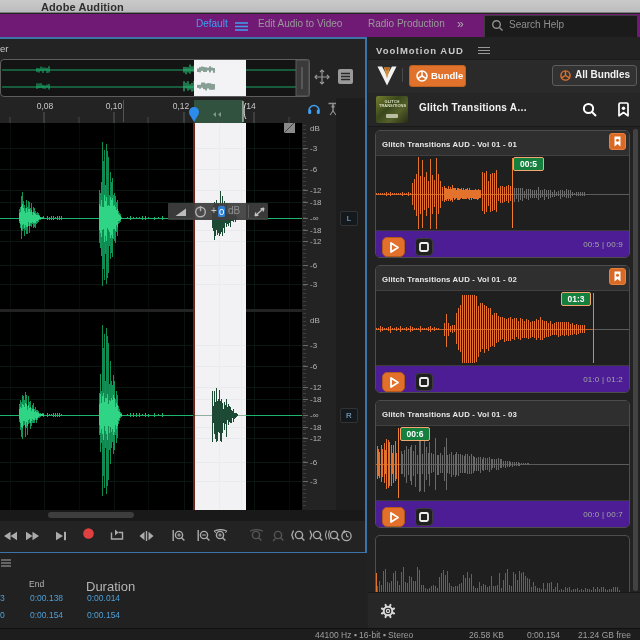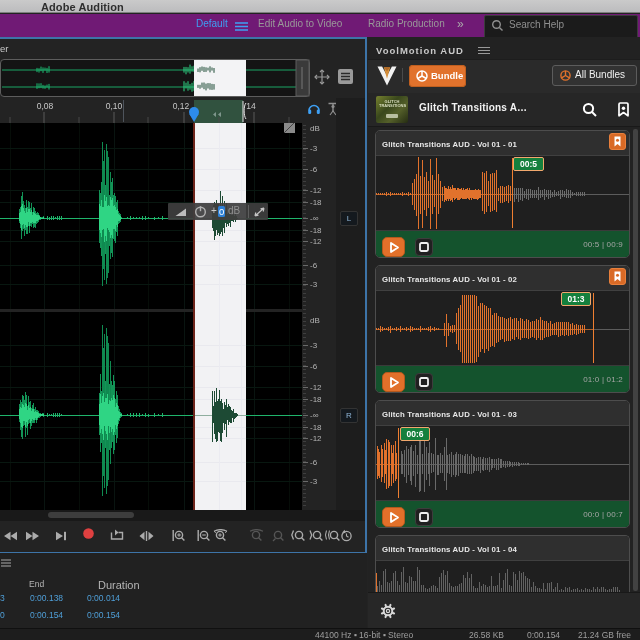--- a/index.html
+++ b/index.html
@@ -1,19 +1,19 @@
 <!DOCTYPE html>
 <html><head><meta charset="utf-8"><style>
 *{margin:0;padding:0;box-sizing:border-box}
 html,body{width:640px;height:640px;overflow:hidden;background:#232323;font-family:"Liberation Sans",sans-serif;-webkit-font-smoothing:antialiased}
 .a{position:absolute}
 .card{position:absolute;left:375px;width:255px;height:128px;background:#1f1f1f;border:1px solid #4d4d4d;border-radius:5px;overflow:hidden}
 .chead{position:absolute;left:0;top:0;width:100%;height:25px;background:#2f2f2f;border-bottom:1px solid #404040;color:#e8e8e8;font-size:7.8px;font-weight:bold}
 .chead>span{position:absolute;left:6px;top:9px;letter-spacing:.15px}
-.cfoot{position:absolute;left:0;top:99px;width:100%;height:29px;background:#14532d;border-top:1px solid #3a3a3a}
+.cfoot{position:absolute;left:0;top:99px;width:100%;height:29px;background:#4c1d95;border-top:1px solid #3a3a3a}
 .playbtn{position:absolute;left:6px;top:6px;width:23px;height:20px;background:#e2702a;border-radius:5px;border:1px solid #b3581d}
 .stopbtn{position:absolute;left:39px;top:7px;width:18px;height:18px;background:#202020;border-radius:4px;border:1px solid #3d3d3d}
 .ctime{position:absolute;right:6px;top:9px;color:#a6a6a6;font-size:8px;letter-spacing:.2px}
 .badge{position:absolute;height:14px;background:#15803d;border:1px solid #f2a86e;border-radius:2px;color:#fff;font-size:8.5px;font-weight:bold;text-align:center;line-height:12.5px;z-index:3}
 .bluetxt{color:#4f9fd8;font-size:8.5px}
 </style></head>
 <body>
 
 <div class="a" style="left:0;top:0;width:640px;height:13px;background:linear-gradient(#cacaca,#bcbcbe);border-bottom:1px solid #7e7e7e">
   <span class="a" style="left:41px;top:1px;color:#2e2e2e;font-size:11px;font-weight:bold;letter-spacing:.1px">Adobe Audition</span>
@@ -406,21 +406,21 @@
     <circle cx="6.5" cy="7" r="4.6" fill="none" stroke="#ababab" stroke-width="1.3"></circle>
     <path d="M6.5 4.5V7l2 1.2" fill="none" stroke="#ababab" stroke-width="1.1"></path>
     <path d="M2.2 3.5L4.6 0.8l1 3.4z" fill="#ababab"></path>
   </svg>
 
 <div class="a" style="left:0;top:553px;width:367px;height:75px;background:#212121">
   <svg class="a" style="left:1px;top:6px" width="10" height="9">
       <path d="M0 1h10M0 4h10M0 7h10" stroke="#aaa" stroke-width="1.2"></path>
     </svg>
   <div class="a" style="left:29px;top:26px;color:#b5b5b5;font-size:8.5px">End</div>
-  <div class="a" style="left:98px;top:26px;color:#b5b5b5;font-size:11px">Duration</div>
+  <div class="a" style="left:86px;top:26px;color:#b5b5b5;font-size:13px">Duration</div>
   <div class="a bluetxt" style="left:0px;top:40px">3</div>
   <div class="a bluetxt" style="left:30px;top:40px">0:00.138</div>
   <div class="a bluetxt" style="left:87px;top:40px">0:00.014</div>
   <div class="a bluetxt" style="left:0px;top:57px">0</div>
   <div class="a bluetxt" style="left:30px;top:57px">0:00.154</div>
   <div class="a bluetxt" style="left:87px;top:57px">0:00.154</div>
 </div>
 
 <div class="a" style="left:368px;top:37px;width:272px;height:591px;background:#222222"></div>
 <div class="a" style="left:376px;top:45px;color:#c9c9c9;font-size:9.5px;font-weight:bold;letter-spacing:1px">VoolMotion AUD</div>
@@ -440,21 +440,21 @@
       <circle cx="6" cy="6" r="5" fill="none" stroke="#fff" stroke-width="1.5"></circle>
       <path d="M6 6V1M6 6L1.7 8.5M6 6l4.3 2.5" stroke="#fff" stroke-width="1.5"></path>
     </svg>
   <span class="a" style="left:22px;top:4.5px;color:#fff;font-size:9.5px;font-weight:bold">Bundle</span>
 </div>
 <div class="a" style="left:552px;top:65px;width:85px;height:21px;background:#323232;border:1px solid #5c5c5c;border-radius:3px">
   <svg class="a" style="left:7px;top:4px" width="11" height="11">
       <circle cx="5.5" cy="5.5" r="4.6" fill="none" stroke="#e1722c" stroke-width="1.4"></circle>
       <path d="M5.5 5.5V.9M5.5 5.5L1.6 7.9M5.5 5.5l3.9 2.4" stroke="#e1722c" stroke-width="1.4"></path>
     </svg>
-  <span class="a" style="left:22px;top:3px;color:#f0f0f0;font-size:10px;font-weight:normal">All Bundles</span>
+  <span class="a" style="left:22px;top:3px;color:#f0f0f0;font-size:10px;font-weight:bold">All Bundles</span>
 </div>
 
 <div class="a" style="left:368px;top:93px;width:272px;height:34px;background:#262626;border-bottom:1px solid #191919"></div>
 <div class="a" style="left:376px;top:96px;width:32px;height:27px;border-radius:2px;background:linear-gradient(135deg,#76812f,#39471c 40%,#55602a 65%,#252c12);overflow:hidden">
   <div style="position:absolute;left:3px;top:4px;color:#dadfc0;font-size:4px;font-weight:bold;line-height:4px;text-align:center;width:26px">GLITCH<br>TRANSITIONS</div>
   <div style="position:absolute;left:10px;top:18px;width:12px;height:4px;background:#b9bfa0;border-radius:1px"></div>
 </div>
 <span class="a" style="left:419px;top:102px;color:#f2f2f2;font-size:10px;font-weight:bold;letter-spacing:.2px">Glitch Transitions A…</span>
 <svg class="a" style="left:582px;top:102px" width="16" height="16">
     <circle cx="6.5" cy="6.5" r="4.6" fill="none" stroke="#fff" stroke-width="2"></circle>
@@ -557,23 +557,20 @@
       <div class="stopbtn">
         <svg width="18" height="18" style="position:absolute;left:-1px;top:-1px">
           <rect x="5" y="5" width="8" height="8" rx="1.5" fill="none" stroke="#f0f0f0" stroke-width="1.8"></rect>
         </svg>
       </div>
       <span class="ctime">00:0 | 00:7</span>
     </div>
 </div>
 
 <div class="card" style="top:535px;height:57px;border-radius:5px 5px 0 0;border-bottom:none">
-  <div class="chead">
-      <span>Glitch Transitions AUD - Vol 01 - 04</span>
-    </div>
   <svg class="a" style="left:0;top:26px" width="253" height="31" shape-rendering="crispEdges">
     <g transform="translate(-376,-561)">
       <path d="M374.5 563V591.5M376.2 572V591.5" stroke="#e2722c" stroke-width="1" fill="none"></path>
       <path d="M377.5 585.4V591.5M379.5 579.5V591.5M381.5 584.1V591.5M383.5 569.8V591.5M385.5 567.5V591.5M387.5 581.2V591.5M389.5 581.7V591.5M391.5 580.1V591.5M393.5 572.1V591.5M395.5 569.7V591.5M397.5 580.4V591.5M399.5 584.2V591.5M401.5 571.4V591.5M403.5 565.9V591.5M405.5 580.6V591.5M407.5 582.4V591.5M409.5 575.4V591.5M411.5 576.4V591.5M413.5 579.5V591.5M415.5 580.4V591.5M417.5 566.2V591.5M419.5 569.4V591.5M421.5 583.6V591.5M423.5 583.6V591.5M425.5 587.1V591.5M427.5 587.6V591.5M429.5 587.3V591.5M431.5 584.9V591.5M433.5 583.9V591.5M435.5 584.6V591.5M437.5 587.4V591.5M439.5 576.1V591.5M441.5 571.6V591.5M443.5 568.8V591.5M445.5 573.7V591.5M447.5 569.8V591.5M449.5 581.9V591.5M451.5 584.8V591.5M453.5 585.9V591.5M455.5 584.5V591.5M457.5 584.8V591.5M459.5 582.5V591.5M461.5 582.3V591.5M463.5 574.0V591.5M465.5 576.6V591.5M467.5 571.0V591.5M469.5 576.9V591.5M471.5 573.4V591.5M473.5 584.6V591.5M475.5 587.1V591.5M477.5 586.8V591.5M479.5 581.2V591.5M481.5 585.1V591.5M483.5 582.5V591.5M485.5 584.0V591.5M487.5 586.3V591.5M489.5 584.9V591.5M491.5 574.6V591.5M493.5 585.3V591.5M495.5 585.0V591.5M497.5 583.9V591.5M499.5 572.2V591.5M501.5 586.9V591.5M503.5 579.1V591.5M505.5 572.0V591.5M507.5 567.9V591.5M509.5 584.0V591.5M511.5 585.4V591.5M513.5 571.2V591.5M515.5 573.2V591.5M517.5 578.6V591.5M519.5 569.5V591.5M521.5 571.8V591.5M523.5 570.5V591.5M525.5 574.5V591.5M527.5 576.5V591.5M529.5 577.6V591.5M531.5 586.2V591.5M533.5 580.9V591.5M535.5 584.6V591.5M537.5 586.7V591.5M539.5 587.4V591.5M541.5 587.9V591.5M543.5 581.7V591.5M545.5 587.7V591.5M547.5 582.3V591.5M549.5 581.8V591.5M551.5 581.4V591.5M553.5 588.2V591.5M555.5 585.8V591.5M557.5 582.4V591.5M559.5 589.4V591.5M561.5 588.3V591.5M563.5 589.3V591.5M565.5 586.3V591.5M567.5 586.5V591.5M569.5 586.4V591.5M571.5 589.3V591.5M573.5 588.0V591.5M575.5 588.2V591.5M577.5 587.0V591.5M579.5 588.9V591.5M581.5 588.0V591.5M583.5 588.7V591.5M585.5 586.6V591.5M587.5 588.0V591.5M589.5 587.6V591.5M591.5 588.6V591.5M593.5 586.4V591.5M595.5 587.9V591.5M597.5 586.2V591.5M599.5 588.3V591.5M601.5 585.7V591.5M603.5 585.6V591.5M605.5 587.9V591.5M607.5 588.7V591.5M609.5 588.3V591.5M611.5 587.6V591.5M613.5 585.7V591.5M615.5 586.3V591.5M617.5 586.4V591.5M619.5 589.4V591.5" stroke="#626262" stroke-width="1" fill="none"></path>
     </g>
   </svg>
 </div>
 
 <div class="a" style="left:368px;top:592px;width:272px;height:36px;background:#272727;border-top:1px solid #191919">
   <svg class="a" style="left:12px;top:10px" width="16" height="16">

